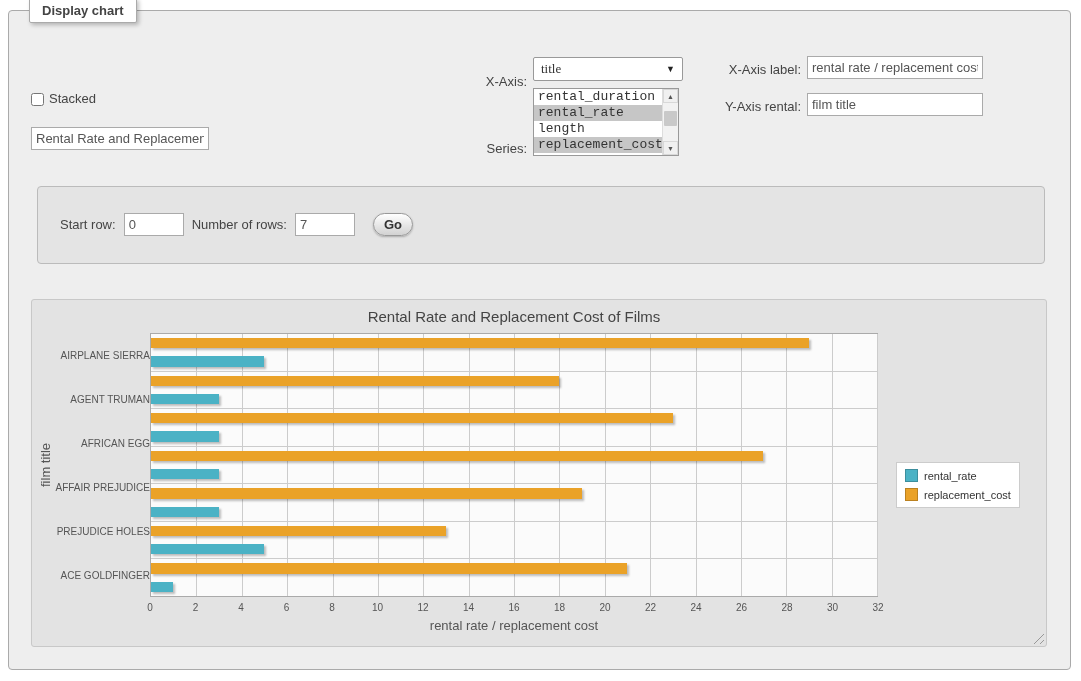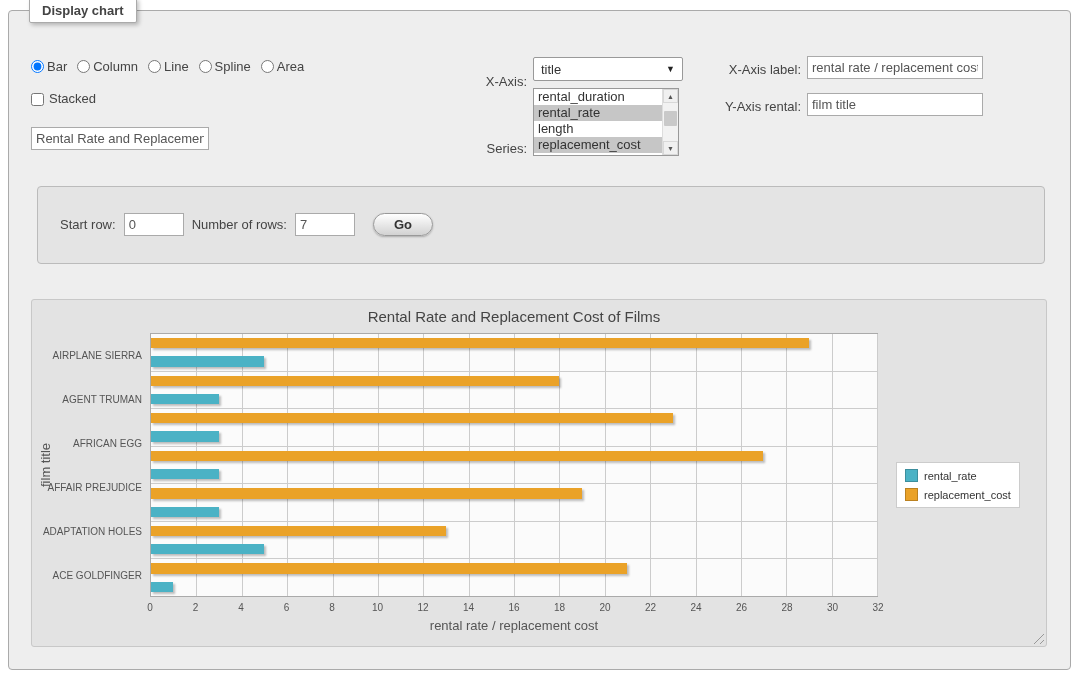--- a/index.html
+++ b/index.html
@@ -35,70 +35,70 @@
     border: 1px solid #aaa; background: #fff; padding: 2px 4px;
     font-family: "Liberation Sans", sans-serif; font-size: 13px; color: #555; height: 23px;
   }
   .title-input { position: absolute; left: 22px; top: 116px; width: 178px; }
 
   .xaxis-lbl { position: absolute; left: 430px; top: 63px; width: 88px; text-align: right; }
   .select-box {
     position: absolute; left: 524px; top: 46px; width: 150px; height: 24px;
     background: #fff; border: 1px solid #999; border-radius: 2px;
     display: flex; align-items: center; justify-content: space-between;
-    padding: 0 7px; font-size: 13px; color: #333; cursor: pointer;
+    padding: 0 7px; font-size: 13px; color: #333; cursor: pointer; font-family: Liberation Serif, serif;
   }
   .select-arrow { font-size: 9px; color: #222; }
 
   .series-lbl { position: absolute; left: 430px; top: 130px; width: 88px; text-align: right; }
   .listbox {
     position: absolute; left: 524px; top: 77px; width: 146px; height: 68px;
     background: #fff; border: 1px solid #999; display: flex; overflow: hidden;
   }
-  .options { flex: 1; overflow: hidden; }
+  .options { flex: 1; overflow: hidden; font-family: Liberation Mono, monospace; }
   .option { font-size: 13px; height: 16px; line-height: 16px; padding: 0 4px; color: #333; white-space: nowrap; cursor: default; }
   .option.selected { background: #c6c6c6; }
   .scrollbar { width: 16px; background: #f2f2f2; border-left: 1px solid #ddd; display: flex; flex-direction: column; }
   .sb-btn { height: 14px; font-size: 7px; text-align: center; line-height: 14px; color: #555; background: #f0f0f0; border: 1px solid #d8d8d8; cursor: pointer; }
   .sb-track { flex: 1; position: relative; }
   .sb-thumb { position: absolute; top: 22%; left: 1px; right: 1px; height: 15px; background: #c9c9c9; border-radius: 1px; cursor: pointer; }
 
   .xlabel-lbl { position: absolute; left: 620px; top: 51px; width: 172px; text-align: right; }
   .xlabel-input { position: absolute; left: 798px; top: 45px; width: 176px; }
   .ylabel-lbl { position: absolute; left: 620px; top: 88px; width: 172px; text-align: right; }
   .ylabel-input { position: absolute; left: 798px; top: 82px; width: 176px; }
 
   
   .fieldset-rows {
     position: absolute; left: 28px; top: 175px; width: 1008px; height: 78px;
     background: #e4e4e4; border: 1px solid #bbb; border-radius: 4px;
   }
   .rows-line { position: absolute; left: 22px; top: 26px; display: flex; align-items: center; gap: 8px; }
   .small-input { width: 60px; }
   .go-btn {
-    margin-left: 10px; padding: 3px 20px; font-family: "Liberation Sans", sans-serif;
+    margin-left: 10px; padding: 3px 10px; font-family: "Liberation Sans", sans-serif;
     font-size: 13px; font-weight: bold; color: #333;
     background: linear-gradient(#ffffff, #d2d2d2); border: 1px solid #999;
     border-radius: 12px; box-shadow: 0 1px 2px rgba(0,0,0,0.25); cursor: pointer;
   }
 
   
   .fieldset-chart {
     position: absolute; left: 22px; top: 288px; width: 1016px; height: 348px;
     background: #e3e3e3; border: 1px solid #c8c8c8; border-radius: 3px;
   }
   .chart-title { position: absolute; left: 118px; top: 8px; width: 728px; text-align: center; font-size: 15px; color: #444; }
   .y-axis-title {
     position: absolute; left: 6px; top: 33px; height: 264px;
     display: flex; align-items: center; justify-content: center;
     writing-mode: vertical-rl; transform: rotate(180deg);
     font-size: 13px; color: #555;
   }
   .cat-labels { position: absolute; left: 20px; top: 33px; width: 98px; height: 264px; display: flex; flex-direction: column; }
-  .cat-label { flex: 1; display: flex; align-items: center; justify-content: flex-end; padding-right: 8px; font-size: 10px; color: #555; white-space: nowrap; }
+  .cat-label { flex: 1; display: flex; align-items: center; justify-content: flex-end; font-size: 10px; color: #555; white-space: nowrap; }
 
   .plot {
     position: absolute; left: 118px; top: 33px; width: 728px; height: 264px;
     background: #fbfbfb; border: 1px solid #aaa;
   }
   .vgrids, .bands { position: absolute; inset: 0; }
   .vgrid { position: absolute; top: 0; bottom: 0; width: 1px; background: #ccc; }
   .bands { display: flex; flex-direction: column; }
   .band { position: relative; flex: 1; }
   .band + .band { border-top: 1px solid #ccc; }
@@ -123,42 +123,20 @@
     cursor: se-resize;
   }
 </style>
 </head>
 <body>
 
 <div class="page">
   <div class="fieldset-outer">
     <div class="legend-box">Display chart</div>
 
-    <div class="chart-type-row">
-        <label class="radio-item">
-          <input type="radio" name="chartType" checked="" style="">
-          <span>Bar</span>
-        </label>
-        <label class="radio-item">
-          <input type="radio" name="chartType" style="">
-          <span>Column</span>
-        </label>
-        <label class="radio-item">
-          <input type="radio" name="chartType" style="">
-          <span>Line</span>
-        </label>
-        <label class="radio-item">
-          <input type="radio" name="chartType" style="">
-          <span>Spline</span>
-        </label>
-        <label class="radio-item">
-          <input type="radio" name="chartType" style="">
-          <span>Area</span>
-        </label>
-      </div>
 
     <label class="stacked-row">
       <input type="checkbox" style="">
       <span>Stacked</span>
     </label>
 
     <input class="title-input" type="text" value="Rental Rate and Replacement Cost of Films" style="">
 
     <div class="lbl xaxis-lbl">X-Axis:</div>
     <div class="select-box">
@@ -200,21 +178,21 @@
     </div>
 
     <div class="fieldset-chart">
       <div class="chart-title">Rental Rate and Replacement Cost of Films</div>
       <div class="y-axis-title">film title</div>
       <div class="cat-labels">
           <div class="cat-label">AIRPLANE SIERRA</div>
           <div class="cat-label">AGENT TRUMAN</div>
           <div class="cat-label">AFRICAN EGG</div>
           <div class="cat-label">AFFAIR PREJUDICE</div>
-          <div class="cat-label">ADAPTATION HOLES</div>
+          <div class="cat-label">PREJUDICE HOLES</div>
           <div class="cat-label">ACE GOLDFINGER</div>
         </div>
       <div class="plot">
         <div class="vgrids">
             <div class="vgrid" style="left: 6.25%;"></div>
             <div class="vgrid" style="left: 12.5%;"></div>
             <div class="vgrid" style="left: 18.75%;"></div>
             <div class="vgrid" style="left: 25%;"></div>
             <div class="vgrid" style="left: 31.25%;"></div>
             <div class="vgrid" style="left: 37.5%;"></div>

